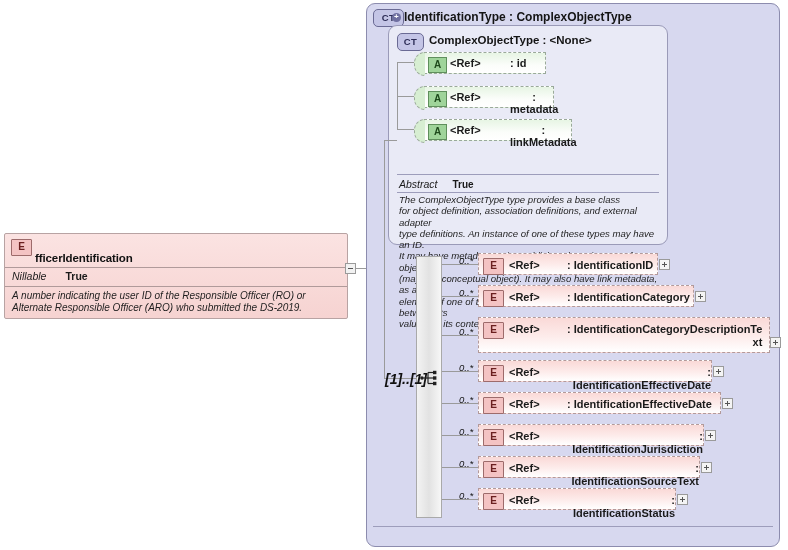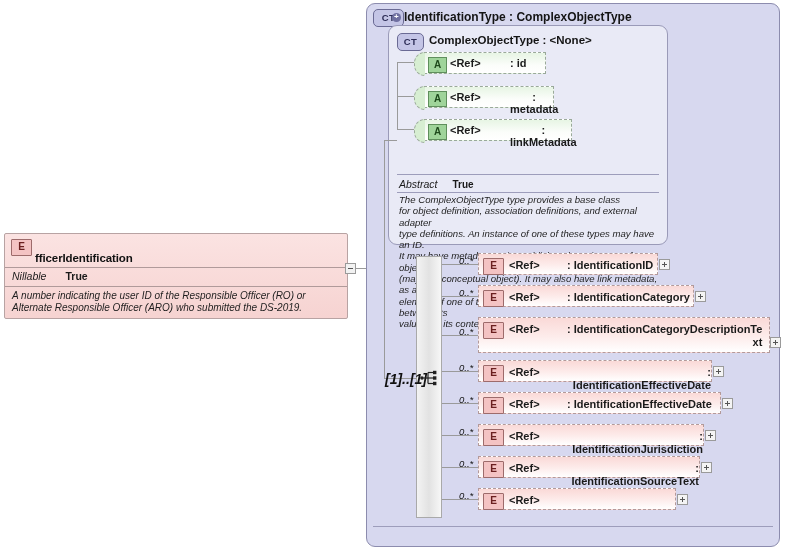--- a/index.html
+++ b/index.html
@@ -335,17 +335,18 @@
 </div>
 <div class="abs expander" style="left:701px;top:462px;">
     <i></i>
     <i class="v"></i>
   </div>
 
 <div class="abs occurs" style="left:459px;top:490px;">0..*</div>
 <div class="abs el-box" style="left:478px;top:488px;width:198px;height:22px;">
   <span class="icon-E">E</span>
   <span class="ref">&lt;Ref&gt;</span>
+  <span class="nm">: IdentificationStatus</span>
 </div>
 <div class="abs expander" style="left:677px;top:494px;">
     <i></i>
     <i class="v"></i>
   </div>
 
 </body></html>

